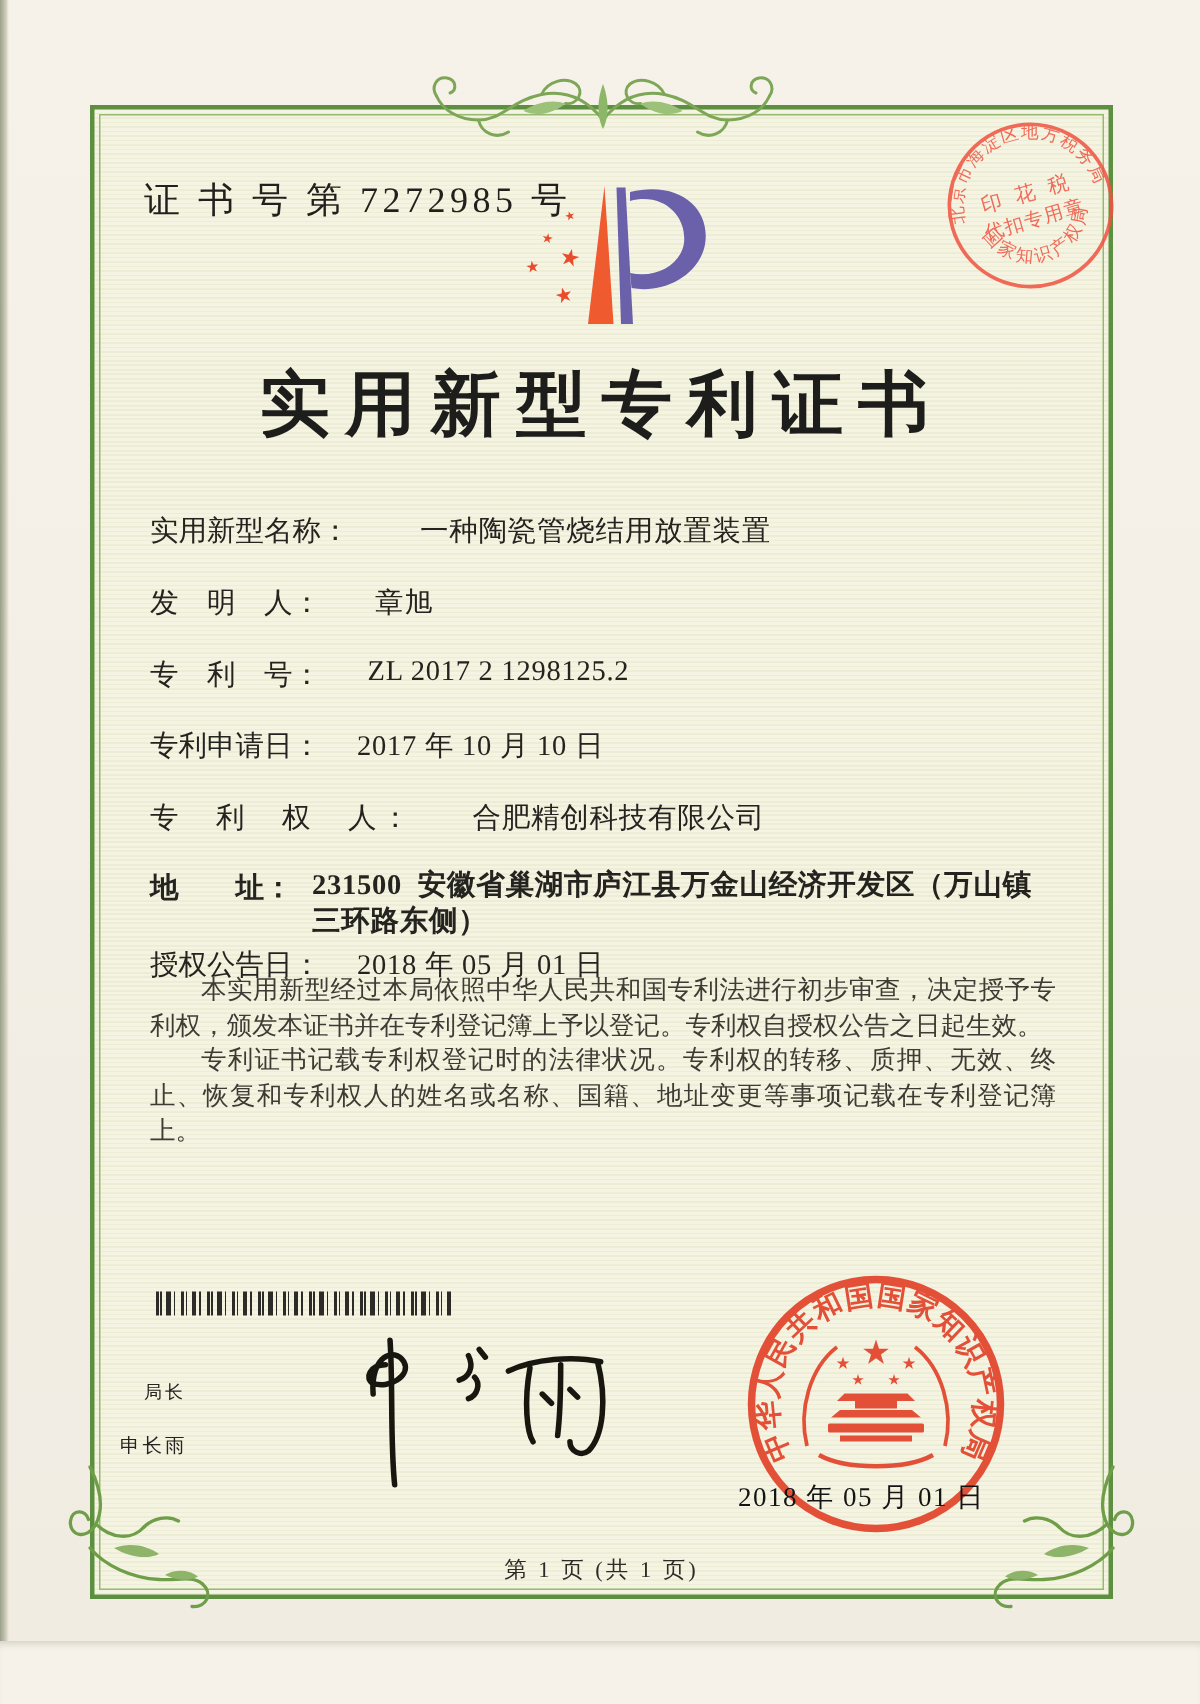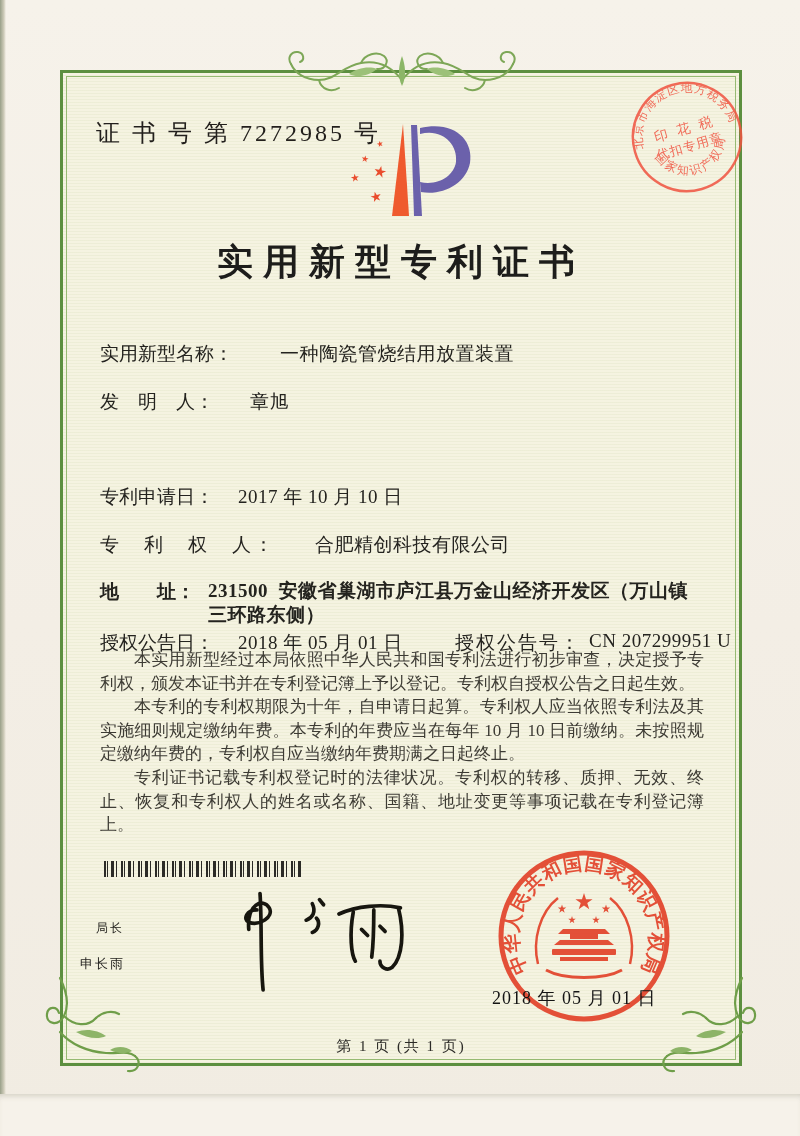--- a/index.html
+++ b/index.html
@@ -14,21 +14,21 @@
   .edge-bottom{left:0;top:1094px;width:800px;height:42px;background:#f6f2ea;box-shadow:inset 0 5px 6px -4px rgba(90,88,66,.28);}
   
   .frame-outer{
     left:60px;top:70px;width:682px;height:996px;box-sizing:border-box;
     border:3px solid #5c8f3f;background-color:#f5f3e1;
     background-image:repeating-linear-gradient(0deg,rgba(146,170,96,.08) 0 1px,rgba(0,0,0,0) 1px 3px);
   }
   .frame-inner{left:66px;top:76px;width:670px;height:984px;box-sizing:border-box;border:1px solid #96ba72;}
   
   .cert-no{left:96px;top:117px;font-size:24px;letter-spacing:3px;color:#221f1c;white-space:pre-wrap;}
-  .title{left:60px;top:238px;width:682px;text-align:center;font-size:36px;font-weight:bold;letter-spacing:10px;color:#1d1d1b;}
+  .title{left:60px;top:238px;width:682px;text-align:center;font-size:47px;font-weight:bold;letter-spacing:10px;color:#1d1d1b;}
   .field{left:100px;font-size:19px;color:#24231f;white-space:nowrap;}
   .flabel{display:inline-block;white-space:pre-wrap;vertical-align:top;}
   .fvalue{white-space:pre-wrap;letter-spacing:.5px;display:inline-block;vertical-align:top;}
   .addr-lines{display:inline-block;vertical-align:top;line-height:24px;}
   .paras{left:100px;top:648px;width:604px;font-size:17px;line-height:23.6px;color:#3d3b34;text-align:justify;}
   .paras p{margin:0;text-indent:2em;}
   .barcode{left:104px;top:861px;width:198px;height:16px;
     background:repeating-linear-gradient(90deg,#2c2b27 0 2px,rgba(0,0,0,0) 2px 3px,#2c2b27 3px 4px,rgba(0,0,0,0) 4px 7px,#2c2b27 7px 10px,rgba(0,0,0,0) 10px 12px,#2c2b27 12px 13px,rgba(0,0,0,0) 13px 17px);}
   .sig-role{left:96px;top:920px;font-size:12px;letter-spacing:2px;color:#24231f;}
   .sig-name{left:80px;top:955px;font-size:13px;letter-spacing:2px;color:#24231f;}
@@ -119,39 +119,38 @@
   </svg>
 
   <div class="abs title">实用新型专利证书</div>
 
   <div class="abs field" style="top:389px;">
     <span class="flabel" style="width:150px;">发　明　人：</span><span class="fvalue">章旭</span>
   </div>
   <div class="abs field" style="top:341px;">
     <span class="flabel" style="width:180px;">实用新型名称：</span><span class="fvalue">一种陶瓷管烧结用放置装置</span>
   </div>
+  <div class="abs field" style="top:437px;">
+    <span class="flabel" style="width:145px;">专　利　号：</span><span class="fvalue">ZL 2017 2 1298125.2</span>
+  </div>
   <div class="abs field" style="top:484px;">
     <span class="flabel" style="width:138px;">专利申请日：</span><span class="fvalue">2017 年 10 月 10 日</span>
   </div>
   <div class="abs field" style="top:532px;">
     <span class="flabel" style="width:215px;letter-spacing:3px;">专　利　权　人：</span><span class="fvalue">合肥精创科技有限公司</span>
   </div>
   <div class="abs field" style="top:579px;font-weight:bold;">
     <span class="flabel" style="width:108px;">地　　址：</span><span class="addr-lines"><span class="fvalue">231500  安徽省巢湖市庐江县万金山经济开发区（万山镇</span><br><span class="fvalue">三环路东侧）</span></span>
   </div>
   <div class="abs field" style="top:630px;">
     <span class="flabel" style="width:138px;">授权公告日：</span><span class="fvalue">2018 年 05 月 01 日</span>
   </div>
-  <div class="abs field" style="top:630px;left:455px;">
-    <span class="flabel" style="letter-spacing:2px;">授权公告号：</span><span class="fvalue" style="margin-left:8px;">CN 207299951 U</span>
-  </div>
 
   <div class="abs paras">
     <p>本实用新型经过本局依照中华人民共和国专利法进行初步审查，决定授予专利权，颁发本证书并在专利登记簿上予以登记。专利权自授权公告之日起生效。</p>
-    <p>本专利的专利权期限为十年，自申请日起算。专利权人应当依照专利法及其实施细则规定缴纳年费。本专利的年费应当在每年 10 月 10 日前缴纳。未按照规定缴纳年费的，专利权自应当缴纳年费期满之日起终止。</p>
     <p>专利证书记载专利权登记时的法律状况。专利权的转移、质押、无效、终止、恢复和专利权人的姓名或名称、国籍、地址变更等事项记载在专利登记簿上。</p>
   </div>
 
   <div class="abs barcode"></div>
 
   <div class="abs sig-role">局长</div>
   <div class="abs sig-name">申长雨</div>
 
   <svg class="abs" style="left:218px;top:872px;" width="205" height="125" viewBox="0 0 200 120">
     <g stroke="#17160f" stroke-width="3.6" fill="none" stroke-linecap="round">

